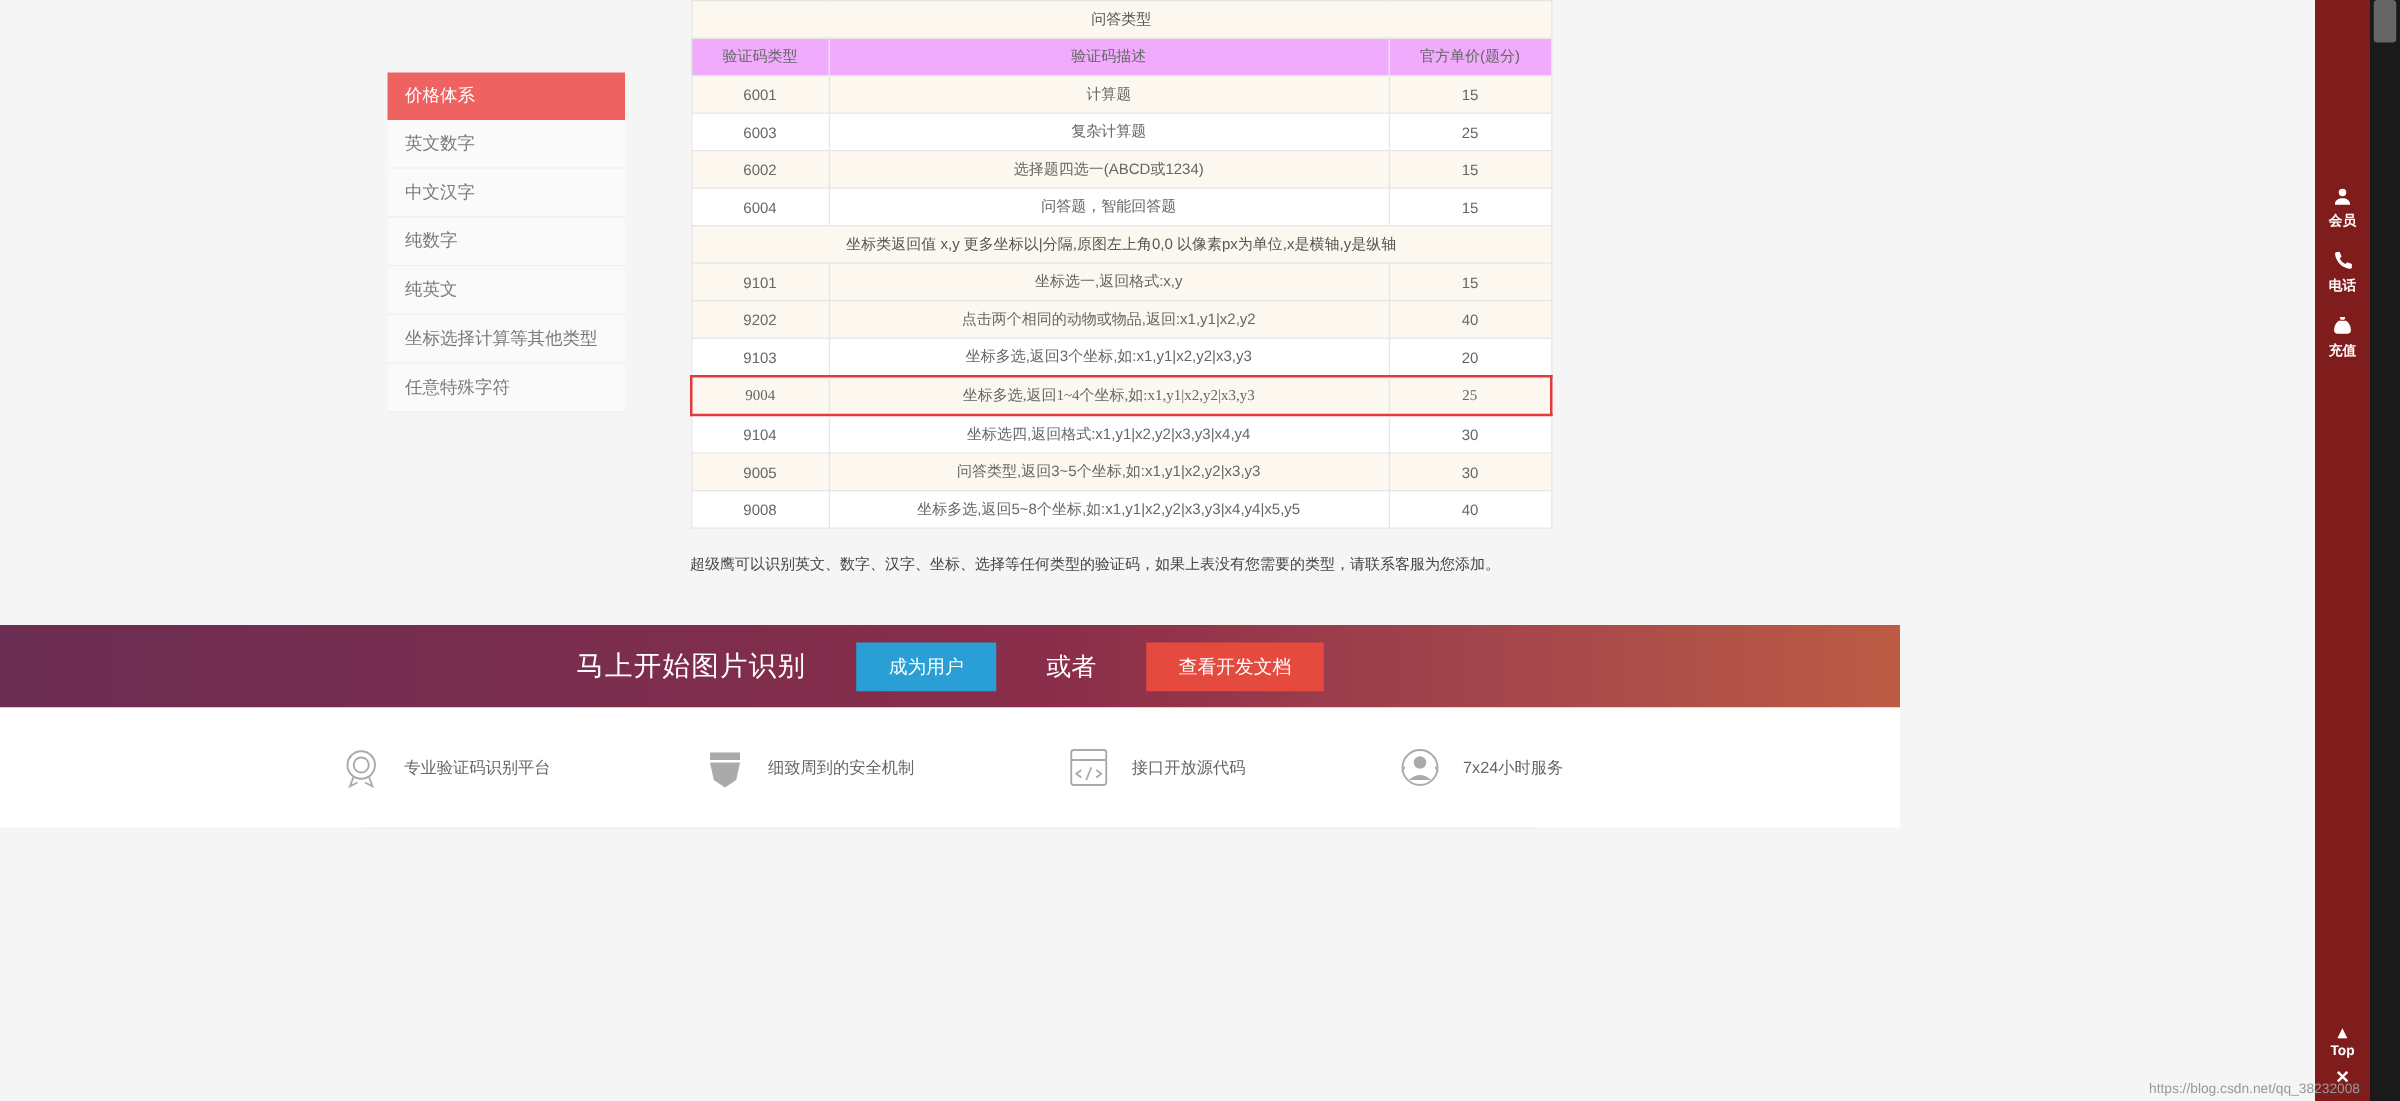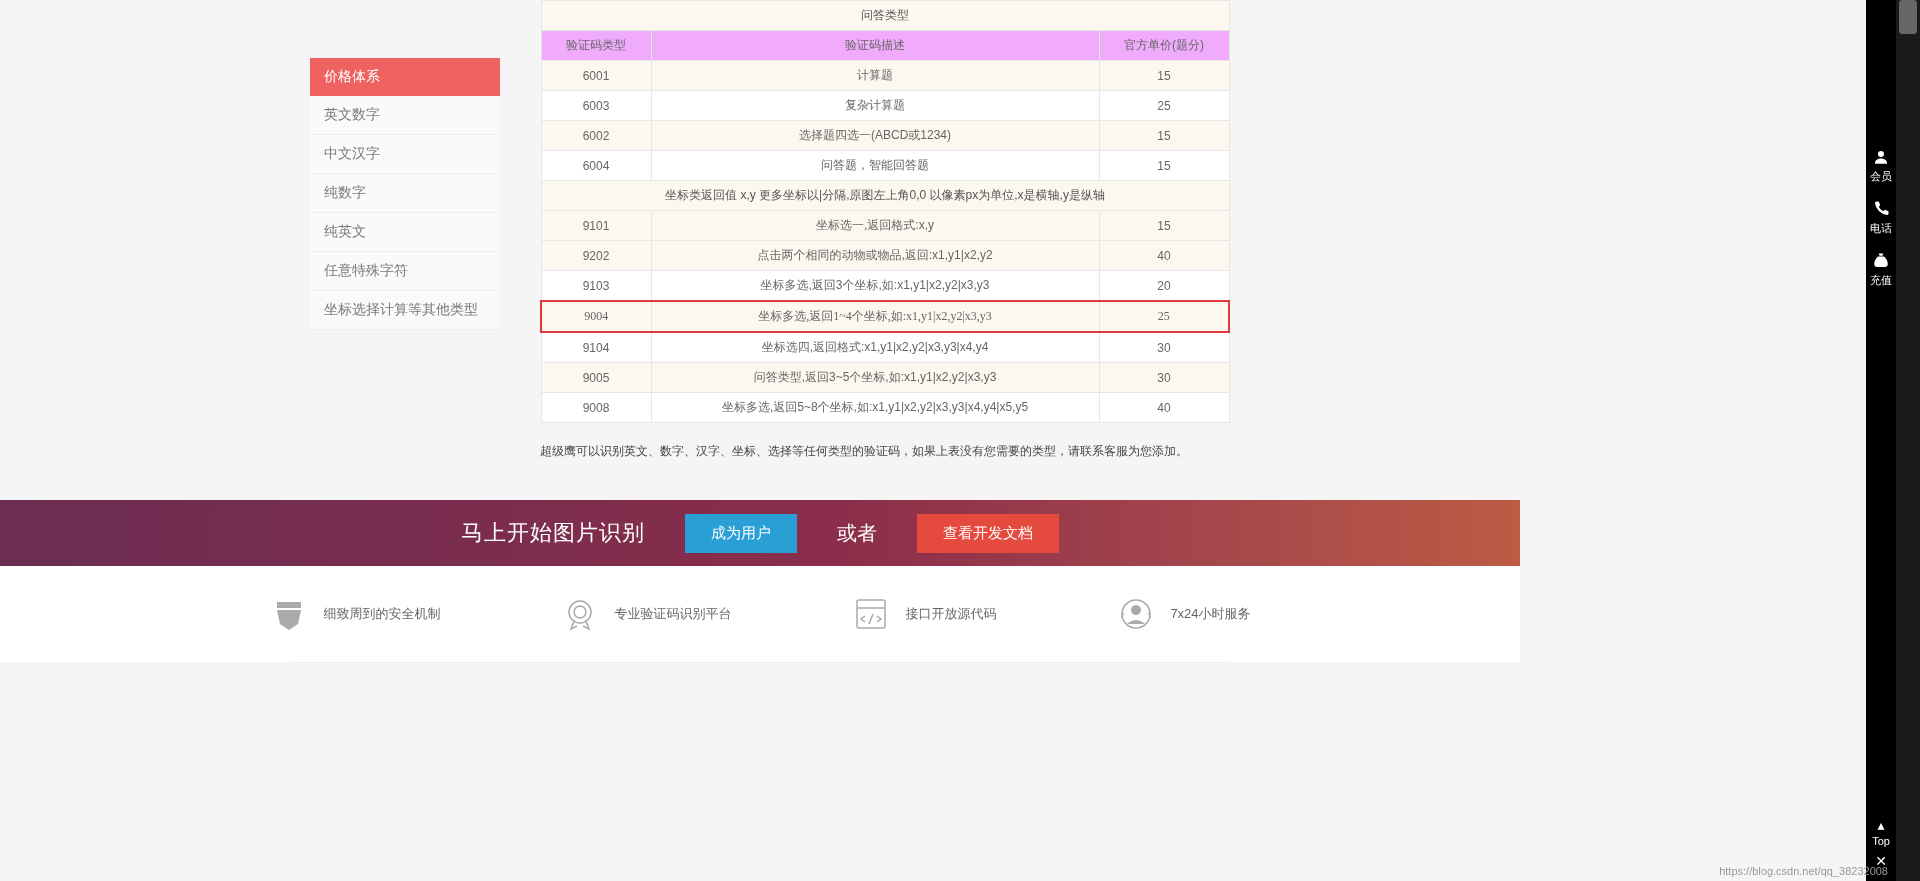--- a/index.html
+++ b/index.html
@@ -2,63 +2,63 @@
 <html><head>
 <meta charset="utf-8">
 <style>
 * { margin: 0; padding: 0; box-sizing: border-box; }
 body { font-family: "Microsoft YaHei", "PingFang SC", sans-serif; background: #f5f5f5; color: #333; }
 .page { width: 1520px; margin: 0; position: relative; }
 .main-wrap { display: flex; padding: 0 0 30px 310px; gap: 40px; }
 .sidebar { width: 190px; flex-shrink: 0; margin-top: 58px; }
 .sidebar-item { padding: 10px 14px; font-size: 14px; color: #7a7a7a; border-bottom: 1px solid #eee; cursor: pointer; background: #fafafa; }
 .sidebar-item.active { background: #ee6262; color: #fff; border: none; }
-.content { flex: 1; max-width: 690px; }
+.content { flex: 1; max-width: 690px; margin-left: 12px; }
 table { width: 100%; border-collapse: collapse; font-size: 12px; }
 th, td { border: 1px solid #e6e6e6; padding: 6px 8px; text-align: center; color: #666; background: #fff; }
 th { background: #f0abfc; font-weight: normal; }
 .section-header td { background: #fdf8ef; font-weight: 500; color: #555; }
 tr.striped td { background: #fdf8ef; }
 tr.highlighted td { border-top: 2px solid #e03a3a; border-bottom: 2px solid #e03a3a; font-family: Liberation Serif, serif; }
 tr.highlighted td:first-child { border-left: 2px solid #e03a3a; }
 tr.highlighted td:last-child { border-right: 2px solid #e03a3a; }
 .note { font-size: 12px; color: #444; padding: 20px 0 10px; }
 .cta-band { height: 66px; background: linear-gradient(90deg, #6b2d52 0%, #7a2d4e 30%, #8a2d4a 55%, #a5474c 80%, #bd5b44 100%); display: flex; align-items: center; justify-content: center; gap: 40px; color: #fff; }
 .cta-title { font-size: 22px; letter-spacing: 1px; }
 .btn { padding: 10px 26px; font-size: 15px; border: none; cursor: pointer; color: #fff; }
 .btn-blue { background: #2a9fd6; }
 .btn-red { background: #e44a3e; }
 .cta-or { font-size: 20px; }
 .features { background: #fff; padding: 28px 0; display: flex; justify-content: center; gap: 120px; align-items: center; }
 .feat { display: flex; align-items: center; gap: 14px; color: #666; font-size: 13px; }
 .feat-icon { width: 40px; height: 40px; display: flex; align-items: center; justify-content: center; }
 .feat-icon svg { stroke: #aaa; fill: none; stroke-width: 1.5; }
-.right-rail { position: fixed; right: 24px; top: 0; bottom: 0; width: 30px; background: #000000; z-index: 50; }
+.right-rail { position: fixed; right: 24px; top: 0; bottom: 0; width: 44px; background: #7f1d1d; z-index: 50; font-weight: bold; }
 .rail-items { position: absolute; top: 140px; left: 0; right: 0; }
 .rail-item { color: #fff; font-size: 11px; text-align: center; padding: 8px 0; cursor: pointer; }
 .rail-item svg { width: 18px; height: 18px; fill: #fff; margin: 0 auto 3px; display: block; }
 .rail-bottom { position: absolute; bottom: 12px; left: 0; right: 0; color: #fff; font-size: 11px; text-align: center; }
 .rail-top-arrow { font-size: 14px; margin-bottom: 2px; }
 .scrollbar { position: fixed; right: 0; top: 0; bottom: 0; width: 24px; background: #1a1a1a; z-index: 60; }
 .scrollbar-thumb { position: absolute; left: 3px; right: 3px; top: 0; height: 34px; background: #666; border-radius: 3px; }
 .watermark { position: fixed; right: 32px; bottom: 4px; font-size: 11px; color: #999; z-index: 70; }
 </style>
 </head>
 <body>
 
 <div class="page">
   <div class="main-wrap">
     <div class="sidebar">
       <div class="sidebar-item active"><span>价格体系</span></div>
       <div class="sidebar-item"><span>英文数字</span></div>
       <div class="sidebar-item"><span>中文汉字</span></div>
       <div class="sidebar-item"><span>纯数字</span></div>
       <div class="sidebar-item"><span>纯英文</span></div>
+      <div class="sidebar-item"><span>坐标选择计算等其他类型</span></div>
       <div class="sidebar-item"><span>任意特殊字符</span></div>
-      <div class="sidebar-item"><span>坐标选择计算等其他类型</span></div>
     </div>
 
     <div class="content">
       <table>
         <tbody>
             <tr class="section-header">
               <td colspan="3">问答类型</td>
             </tr>
         <tr>
           <th style="width:110px">验证码类型</th>
@@ -134,35 +134,35 @@
     <span class="cta-title">马上开始图片识别</span>
     <button class="btn btn-blue">成为用户</button>
     <span class="cta-or">或者</span>
     <button class="btn btn-red">查看开发文档</button>
   </div>
 
   <div class="features">
     <div class="feat">
       <span class="feat-icon">
           <svg viewBox="0 0 40 40">
-            <path d="M8 8 L32 8 L32 14 L20 14 L8 14 Z" fill="#aaa" stroke="none"></path>
-            <path d="M8 16 L32 16 L29 30 L20 36 L11 30 Z" fill="#aaa" stroke="none"></path>
-          </svg>
-        </span>
-      <span>细致周到的安全机制</span>
-    </div>
-    <div class="feat">
-      <span class="feat-icon">
-          <svg viewBox="0 0 40 40">
             <circle cx="20" cy="18" r="11"></circle>
             <circle cx="20" cy="18" r="6"></circle>
             <path d="M14 27 L11 35 L17 32 M26 27 L29 35 L23 32"></path>
           </svg>
         </span>
       <span>专业验证码识别平台</span>
+    </div>
+    <div class="feat">
+      <span class="feat-icon">
+          <svg viewBox="0 0 40 40">
+            <path d="M8 8 L32 8 L32 14 L20 14 L8 14 Z" fill="#aaa" stroke="none"></path>
+            <path d="M8 16 L32 16 L29 30 L20 36 L11 30 Z" fill="#aaa" stroke="none"></path>
+          </svg>
+        </span>
+      <span>细致周到的安全机制</span>
     </div>
     <div class="feat">
       <span class="feat-icon">
           <svg viewBox="0 0 40 40">
             <rect x="6" y="6" width="28" height="28" rx="2"></rect>
             <path d="M6 14 L34 14 M10 10 L10 10 M14 10 L14 10"></path>
             <path d="M14 22 L10 25 L14 28 M26 22 L30 25 L26 28 M22 20 L18 30"></path>
           </svg>
         </span>
       <span>接口开放源代码</span>

